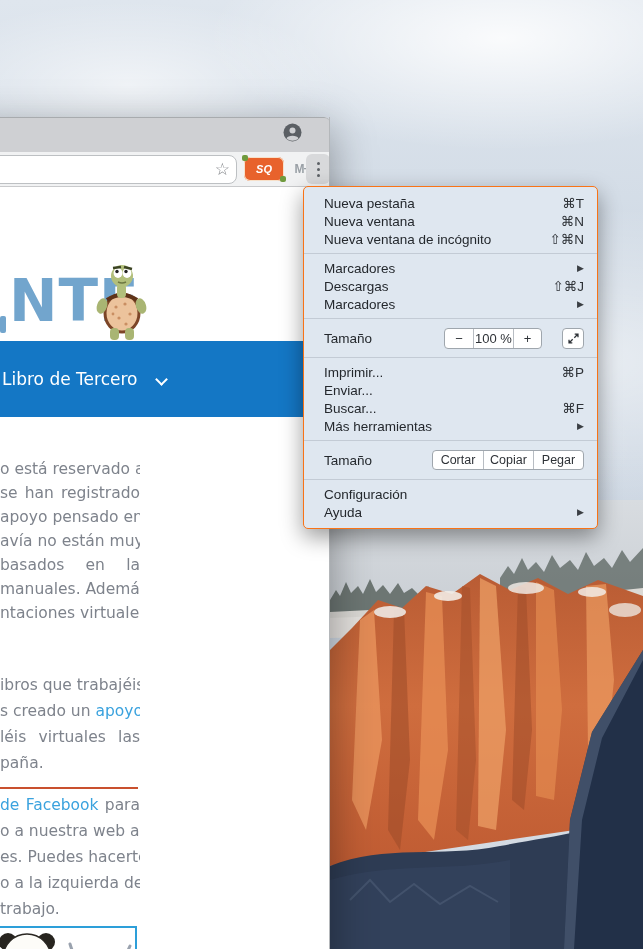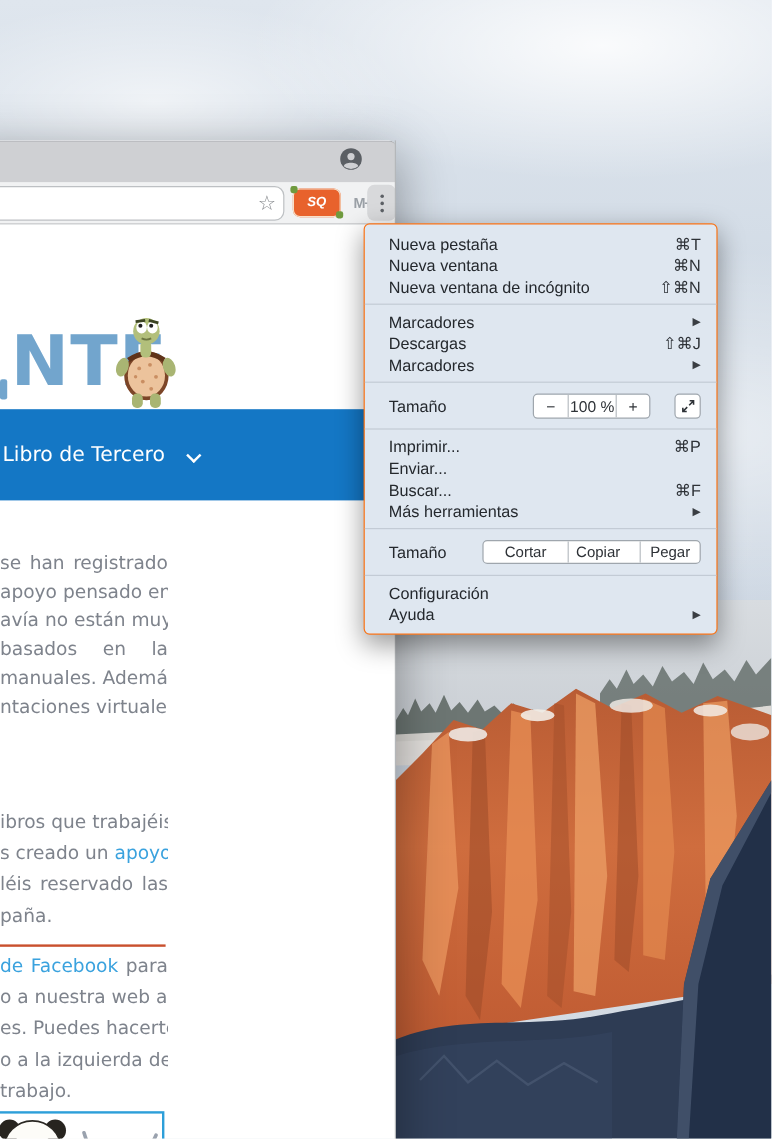--- a/index.html
+++ b/index.html
@@ -79,21 +79,21 @@
   .zoomctl { display:flex; align-items:center; gap:20px; }
   .seg { display:flex; border:1px solid #9fa6ad; border-radius:4px; overflow:hidden; background:#fff; height:21px; }
   .seg > span { display:flex; align-items:center; justify-content:center; font-size:13px; color:#2e3237; }
   .seg > span + span { border-left:1px solid #b8bdc3; }
   .zminus,.zplus { width:28px; }
   .zval { width:40px; color:#a3a9b0; font-size:12px; }
   .fsbtn { width:22px; height:21px; border:1px solid #9fa6ad; border-radius:4px; background:#fff;
     display:flex; align-items:center; justify-content:center; }
   .erow { height:28px; }
   .editseg { height:20px; }
-  .editseg > span { width:50px; font-size:12.5px;margin-left:10px; }
+  .editseg > span { width:50px; font-size:12.5px; }
 </style>
 </head>
 <body>
 
 <div class="screen">
 
   <div class="wallpaper">
     <svg class="mountains" viewBox="0 0 313 449" preserveAspectRatio="none">
       <defs>
         <linearGradient id="fogg" x1="0" y1="0" x2="0" y2="1">
@@ -195,31 +195,32 @@
         <rect x="30" y="64" width="9" height="12" rx="4" fill="#a9b573"></rect>
       </svg>
 
       <div class="bluebar">
         <span class="t">Libro de Tercero</span>
         <span class="chev"></span>
       </div>
 
       <div class="textcol">
         <div class="p1">
+          <div class="tline">o está reservado a</div>
           <div class="tline">se han registrado</div>
           <div class="tline">apoyo pensado en</div>
           <div class="tline">avía no están muy</div>
           <div class="tline">basados en la</div>
           <div class="tline">manuales. Además</div>
           <div class="tline last">ntaciones virtuales,</div>
         </div>
         <div class="p2">
           <div class="tline">ibros que trabajéis</div>
           <div class="tline"><span>s creado un </span><a class="link">apoyo</a></div>
-          <div class="tline">léis reservado las</div>
+          <div class="tline">léis virtuales las</div>
           <div class="tline last">paña.</div>
         </div>
         <div class="divider"></div>
         <div class="p3">
           <div class="tline"><a class="link">de Facebook</a><span> para</span></div>
           <div class="tline">o a nuestra web así</div>
           <div class="tline">es. Puedes hacerte</div>
           <div class="tline">o a la izquierda de</div>
           <div class="tline last">trabajo.</div>
         </div>

